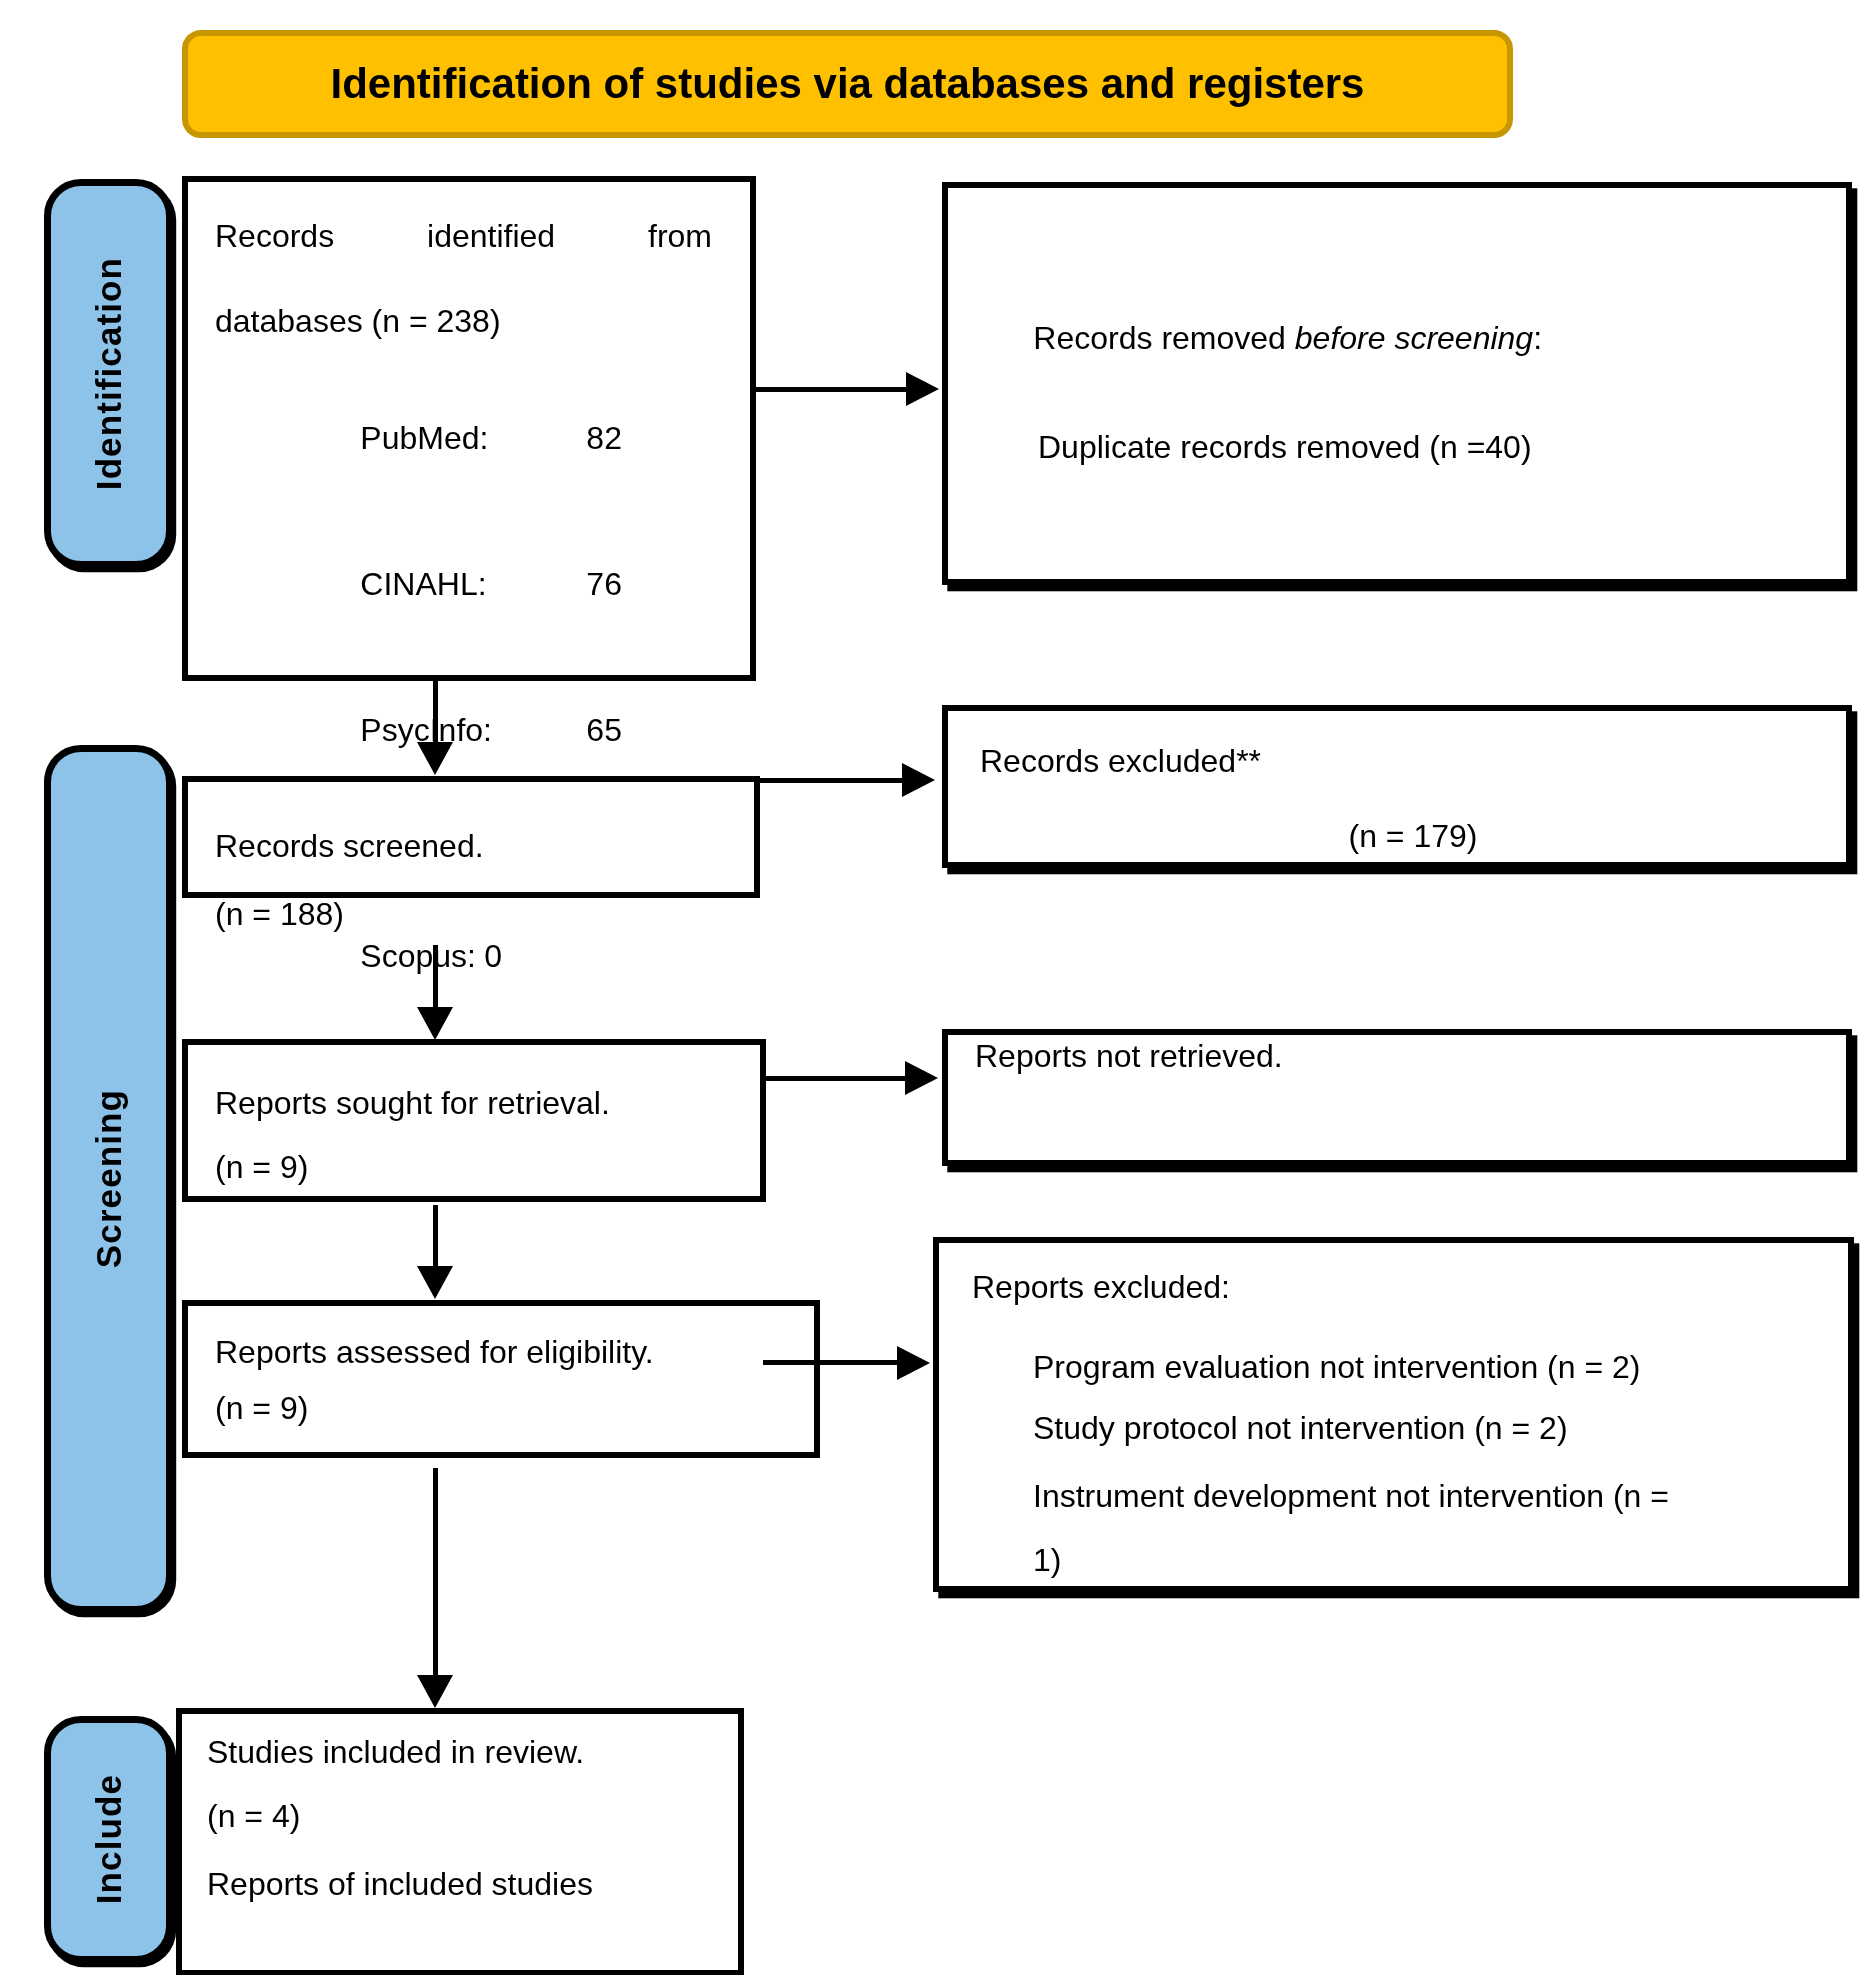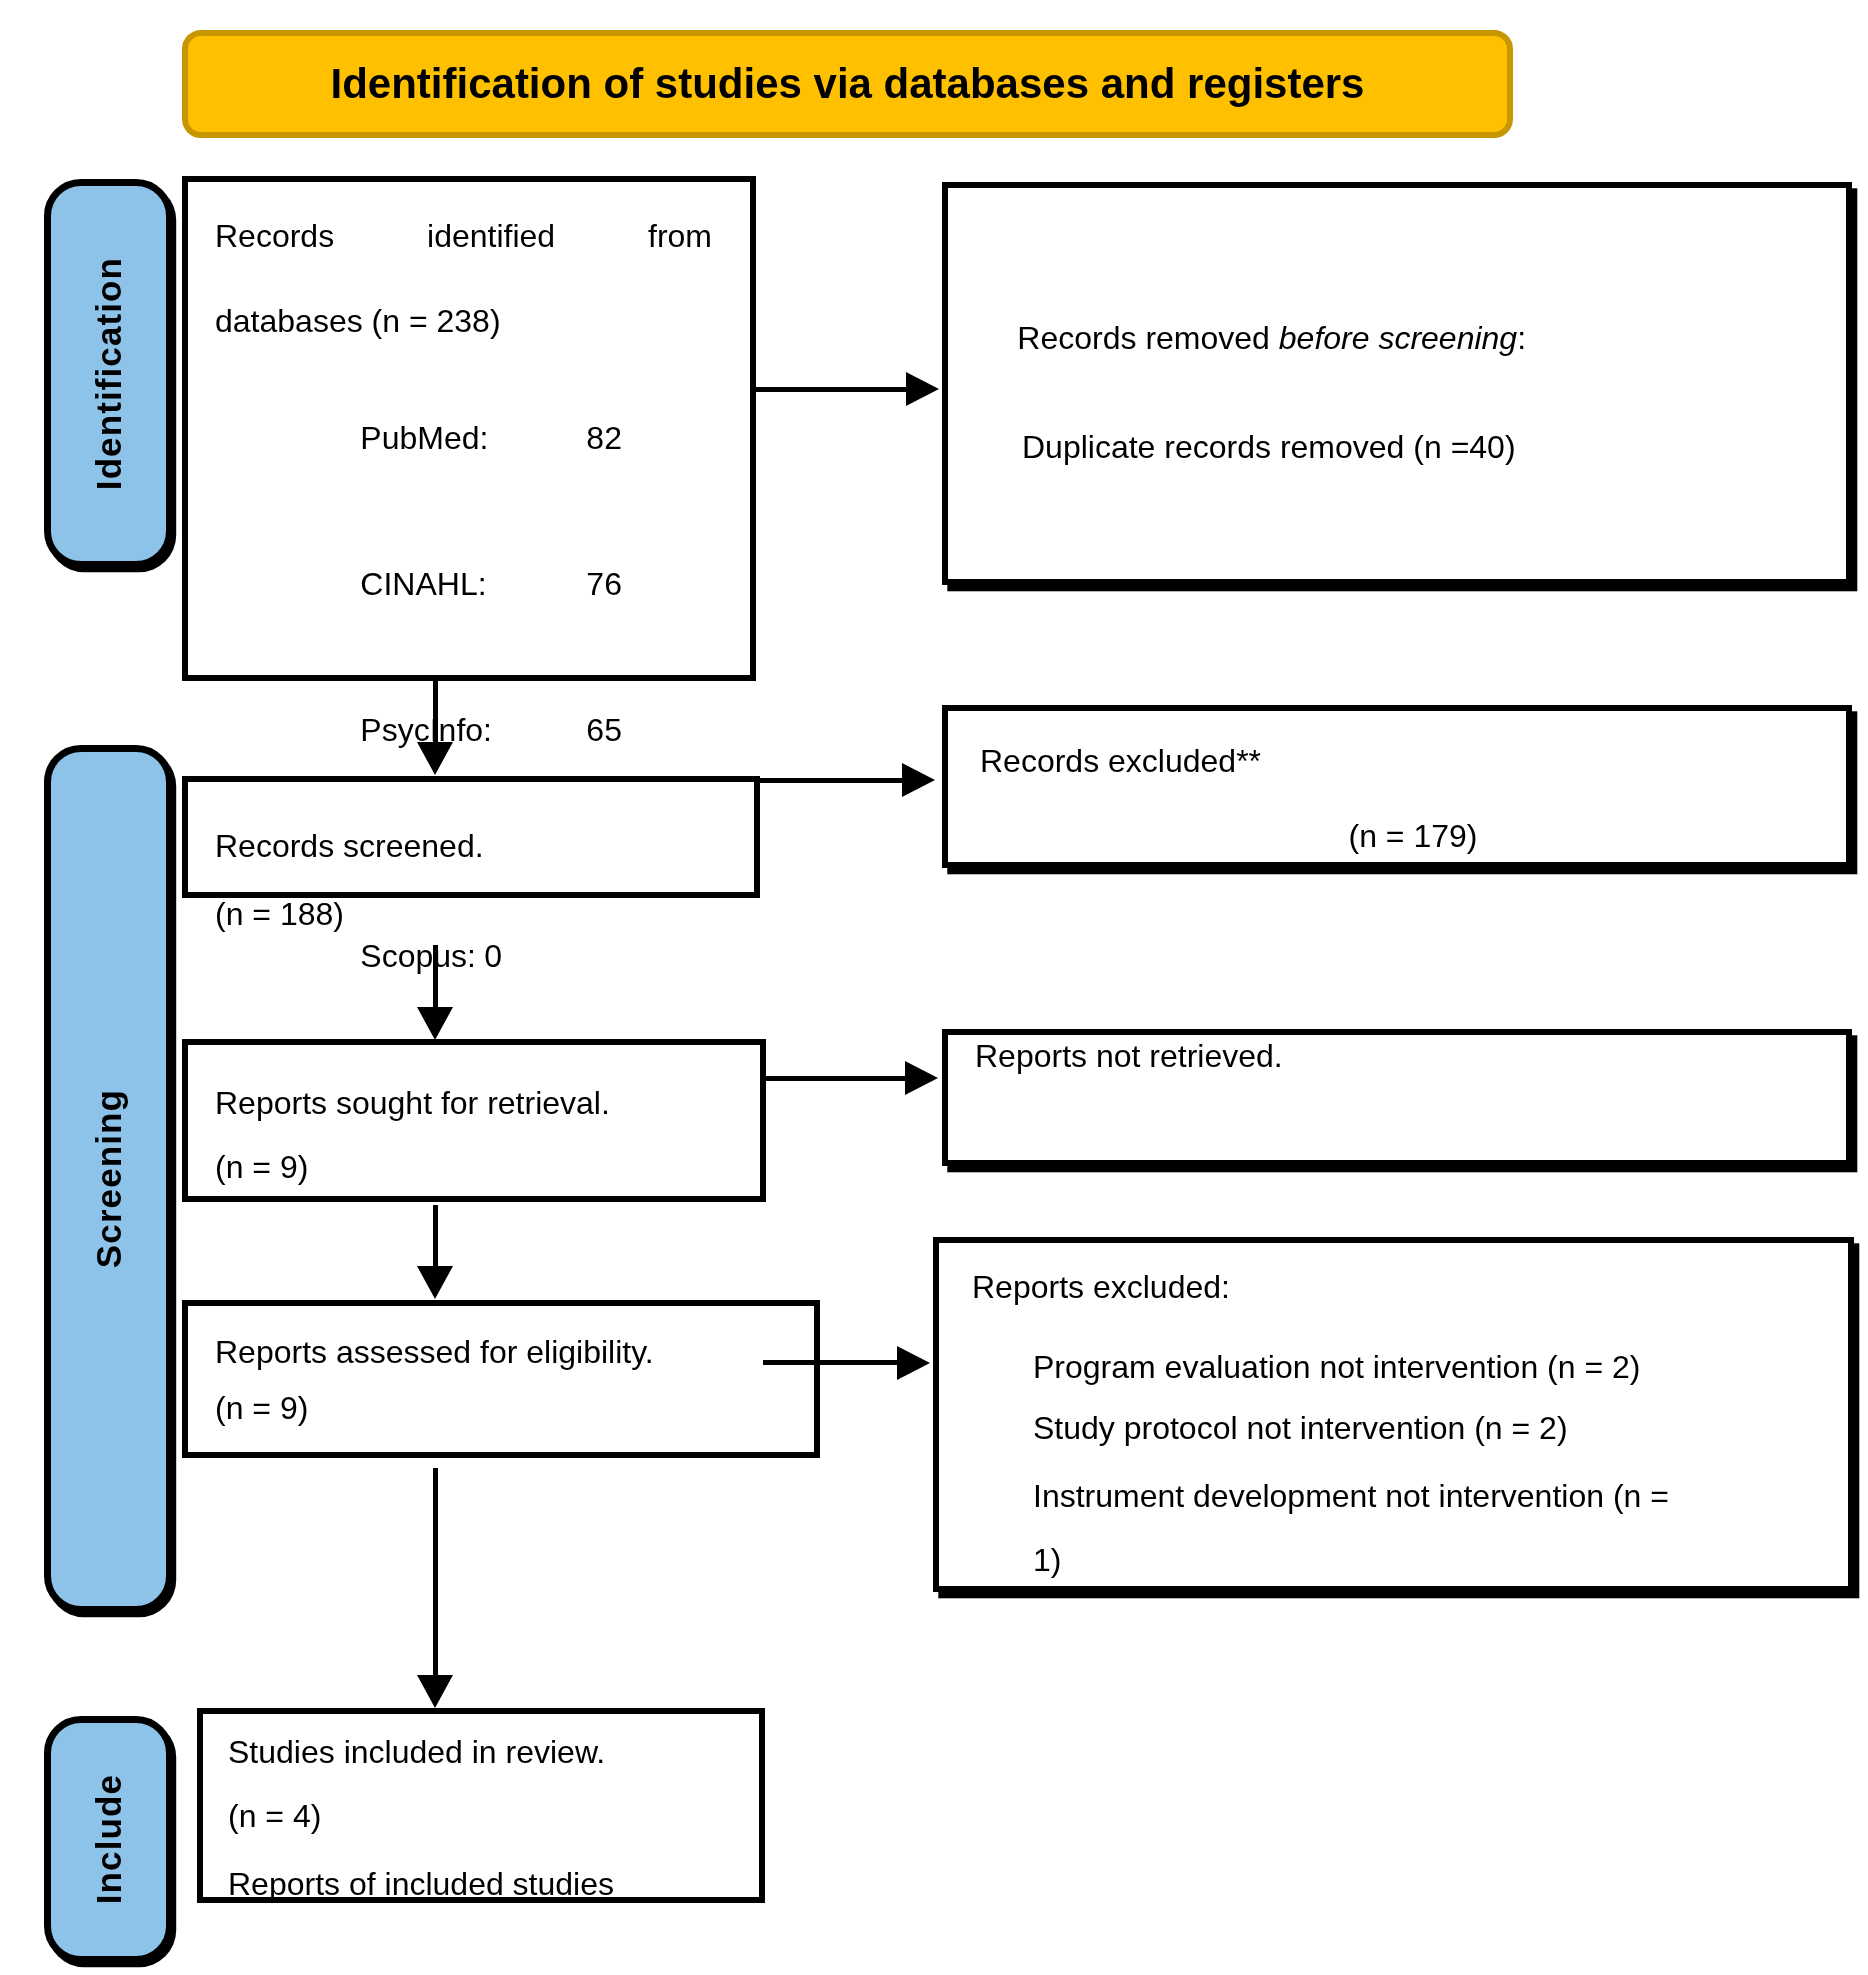--- a/index.html
+++ b/index.html
@@ -52,23 +52,23 @@
     box-sizing: border-box;
     font-size: 32px;
   }
   .wbox.shadowed { box-shadow: 5.3px 6.3px 0 #000; }
   .line { line-height: 32px; white-space: pre; }
   
   .box-records-identified { left: 182px; top: 176px;  width: 574px; height: 505px; padding: 0 38px 0 27px; }
   .box-records-screened   { left: 182px; top: 776px; width: 578px; height: 122px; padding-left: 27px; }
   .box-reports-sought     { left: 182px; top: 1039px; width: 584px; height: 163px; padding-left: 27px; }
   .box-reports-assessed   { left: 182px; top: 1300px; width: 638px; height: 158px; padding-left: 27px; }
-  .box-studies-included   { left: 197px; top: 1708px; width: 568px; height: 195px; padding-left: 25px; }
-  
-  .box-records-removed    { left: 942px; top: 182px;  width: 910px; height: 403px; padding-left: 16px; }
+  .box-studies-included   { left: 176px; top: 1708px; width: 568px; height: 268px; padding-left: 25px; }
+  
+  .box-records-removed    { left: 942px; top: 182px;  width: 910px; height: 403px; padding-left: 32px; }
   .box-records-excluded   { left: 942px; top: 705px; width: 910px; height: 163px; padding-left: 32px; }
   .box-reports-notretrieved{ left: 942px; top: 1029px; width: 910px; height: 137px; padding-left: 27px; }
   .box-reports-excluded   { left: 933px; top: 1237px; width: 921px; height: 355px; padding-left: 33px; }
   
   .mt194 { margin-top: 102px; } .mt91 { margin-top: 48px; } .mt86 { margin-top: 45px; }
   .mt100 { margin-top: 53px; } .mt95 { margin-top: 50px; } .mt82 { margin-top: 43px; text-align: center; }
   .mt79 { margin-top: 42px; } .mt72 { margin-top: 38px; } .mt69 { margin-top: 36px; }
   .mt68 { margin-top: 36px; } .mt65 { margin-top: 34px; } .mt61 { margin-top: 32px; }
   .mt60 { margin-top: 32px; } .mt57 { margin-top: 30px; } .mt55 { margin-top: 29px; }
   .mt53 { margin-top: 28px; } .mt46 { margin-top: 24px; } .mt45 { margin-top: 24px; }

